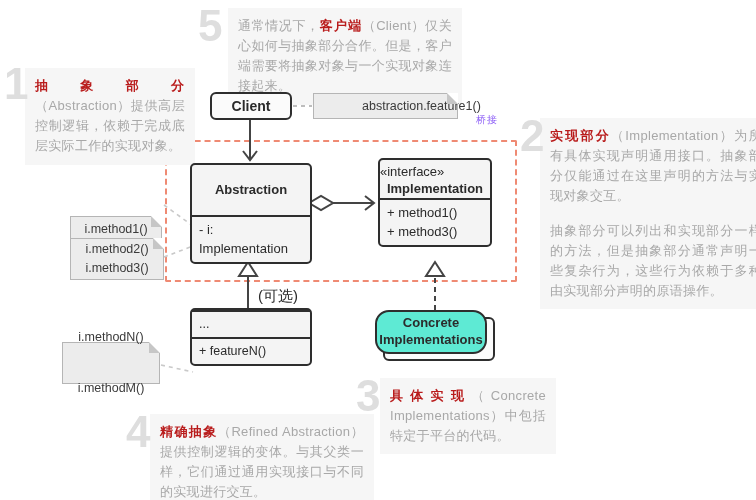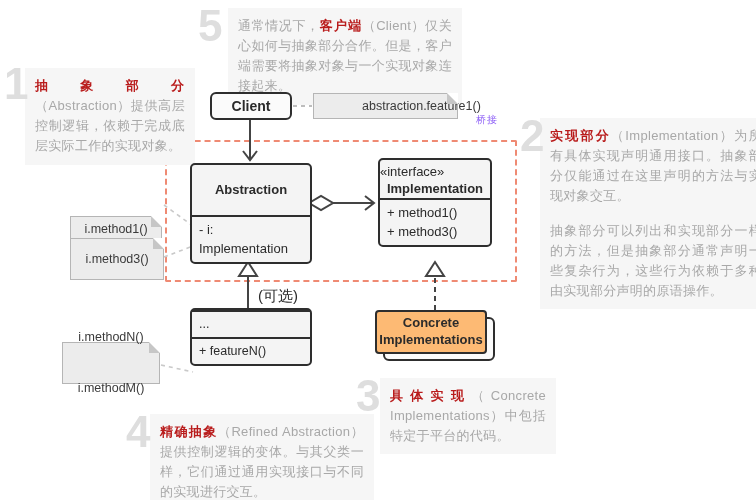--- a/index.html
+++ b/index.html
@@ -47,21 +47,21 @@
     display:flex;align-items:center;justify-content:center;
     box-sizing:border-box;
   }
   .stack-back{
     position:absolute;z-index:3;
     background:#fbfbfb;border:2px solid #2e2e2e;border-radius:6px;
     box-sizing:border-box;
   }
   .stack-front{
     position:absolute;z-index:4;
-    background:#fdba74;border:2px solid #2e2e2e;border-radius:4px;
+    background:#5eead4;border:2px solid #2e2e2e;border-radius:14px;
     font-weight:bold;font-size:13px;color:#2b2b2b;text-align:center;
     display:flex;align-items:center;justify-content:center;line-height:1.3;
     box-sizing:border-box;padding:2px 6px;
   }
 
   
   .note{
     position:absolute;z-index:4;
     background:#ececec;border:1px solid #b5b5b5;
     font-size:12.5px;color:#3a3a3a;text-align:center;
@@ -169,20 +169,21 @@
 
   <div class="stack-back" style="left:383px;top:317px;width:112px;height:44px;"></div>
   <div class="stack-front" style="left:375px;top:310px;width:112px;height:44px;">
     <span>Concrete Implementations</span>
   </div>
 
   <div class="note" style="left:70px;top:192px;width:92px;height:27px;margin-top:24px;">
     <span>i.method1()</span>
   </div>
   <div class="note" style="left:70px;top:238px;width:94px;height:42px;">
+    <span>i.method2()</span>
     <span>i.method3()</span>
   </div>
   <div class="note" style="left:62px;top:342px;width:98px;height:42px;gap:32px;">
     <span>i.methodN()</span>
     <span>i.methodM()</span>
   </div>
 
   <div class="ann-num" style="left:198px;top:4px;">5</div>
   <div class="ann-text" style="left:228px;top:8px;width:214px;">
     <span>通常情况下，</span><b>客户端</b><span>（Client）仅关心如何与抽象部分合作。但是，客户端需要将抽象对象与一个实现对象连接起来。</span>

